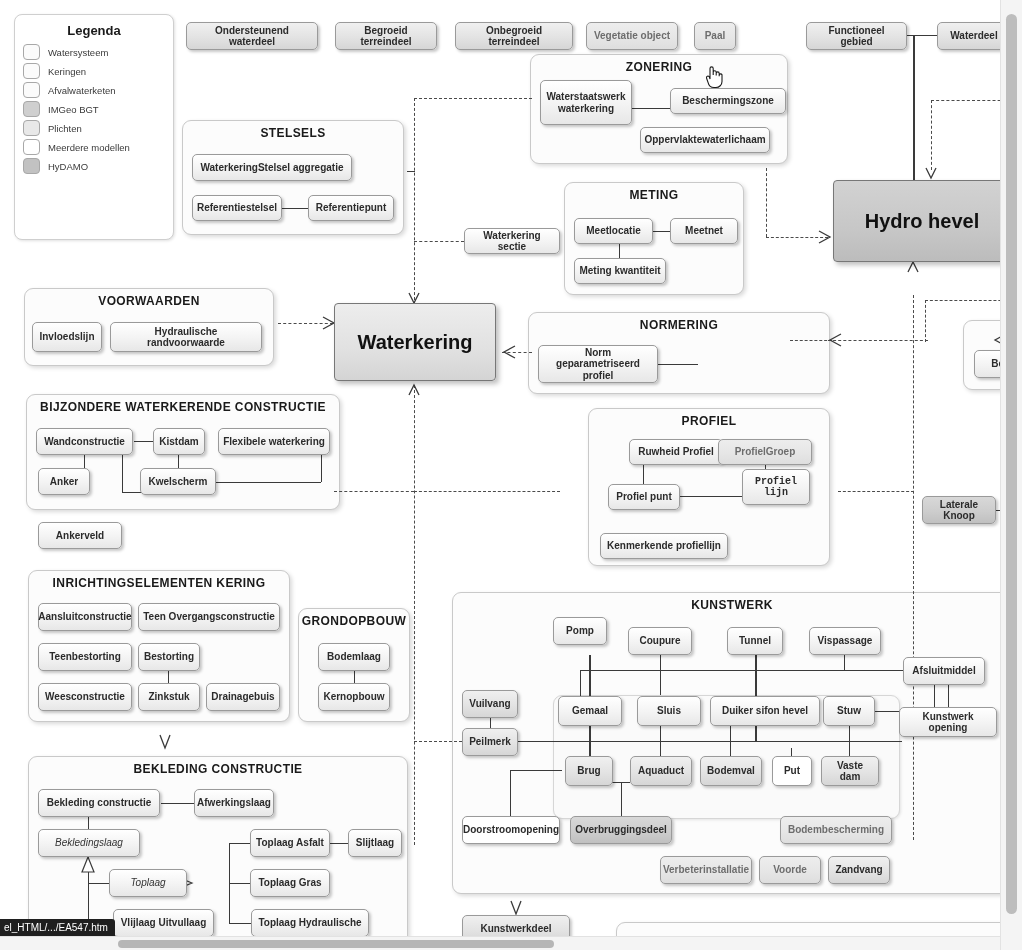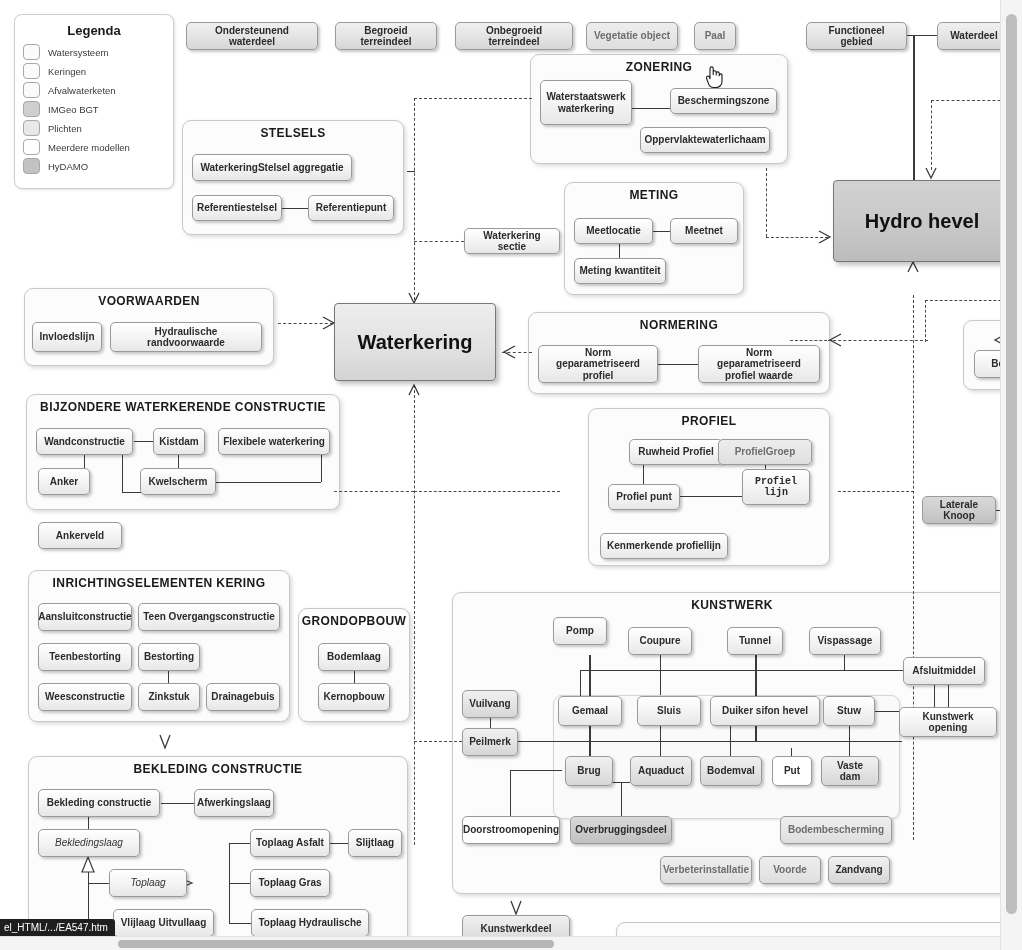--- a/index.html
+++ b/index.html
@@ -178,21 +178,21 @@
     background: #bdbdbd;
     border-radius: 6px;
   }
   #cursor { position: absolute; z-index: 50; pointer-events: none; }
 </style>
 </head>
 <body>
 
 <div id="canvas">
 
-  <div id="legend" style="left:14px; top:14px; width:160px; height:175px;">
+  <div id="legend" style="left:14px; top:14px; width:160px; height:226px;">
     <div class="legend-title">Legenda</div>
     <div style="margin-top:6px;">
       <div class="legend-row">
         <span class="swatch" style="background:#fbfbfb;"></span>
         <span class="legend-label">Watersysteem</span>
       </div>
       <div class="legend-row">
         <span class="swatch" style="background:#fbfbfb;"></span>
         <span class="legend-label">Keringen</span>
       </div>
@@ -369,21 +369,21 @@
   <div class="node g-mid" style="left:937px; top:22px; width:74px; height:28px;">
     <span>Waterdeel</span>
   </div>
 
   <div class="group subtle" style="left:530px; top:54px; width:258px; height:110px;">
     <div class="g-title">ZONERING</div>
   </div>
   <div class="node" style="left:540px; top:80px; width:92px; height:45px;align-items:center;">
     <span>Waterstaatswerk waterkering</span>
   </div>
-  <div class="node" style="left:670px; top:88px; width:107px; height:26px;">
+  <div class="node" style="left:670px; top:88px; width:116px; height:26px;">
     <span>Beschermingszone</span>
   </div>
   <div class="node" style="left:640px; top:127px; width:130px; height:26px;">
     <span>Oppervlaktewaterlichaam</span>
   </div>
 
   <div class="group subtle" style="left:182px; top:120px; width:222px; height:115px;">
     <div class="g-title">STELSELS</div>
   </div>
   <div class="node" style="left:192px; top:154px; width:160px; height:27px;">
@@ -429,23 +429,20 @@
 
   <div class="bignode" style="left:334px; top:303px; width:162px; height:78px;">
     <span>Waterkering</span>
   </div>
 
   <div class="group subtle" style="left:528px; top:312px; width:302px; height:82px;">
     <div class="g-title">NORMERING</div>
   </div>
   <div class="node" style="left:538px; top:345px; width:120px; height:38px;">
     <span>Norm geparametriseerd profiel</span>
-  </div>
-  <div class="node" style="left:698px; top:345px; width:122px; height:38px;">
-    <span>Norm geparametriseerd profiel waarde</span>
   </div>
   <div class="ln h" style="left:658px; top:364px; width:40px;"></div>
 
   <div class="group subtle" style="left:963px; top:320px; width:70px; height:70px;"></div>
   <div class="node" style="left:974px; top:350px; width:60px; height:28px;">
     <span>Bergi</span>
   </div>
 
   <div class="group subtle" style="left:26px; top:394px; width:314px; height:116px;">
     <div class="g-title">BIJZONDERE WATERKERENDE CONSTRUCTIE</div>

